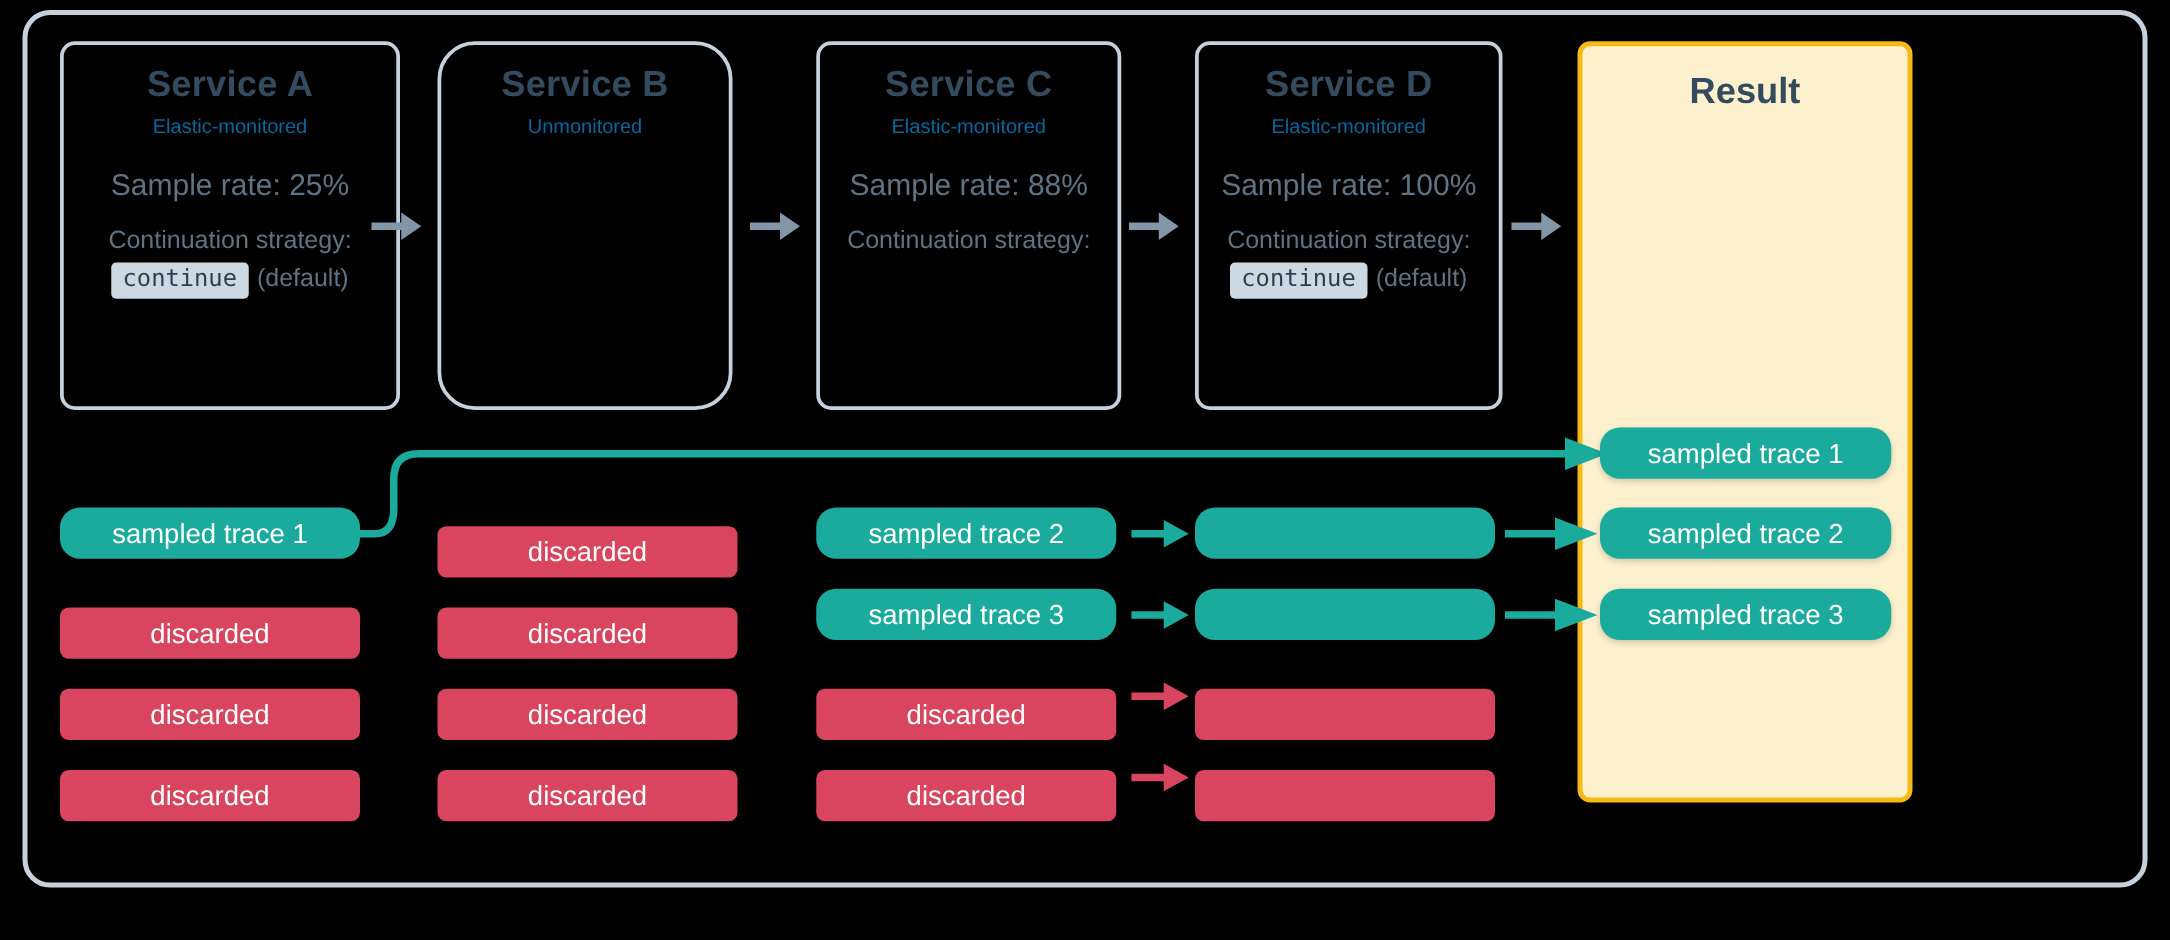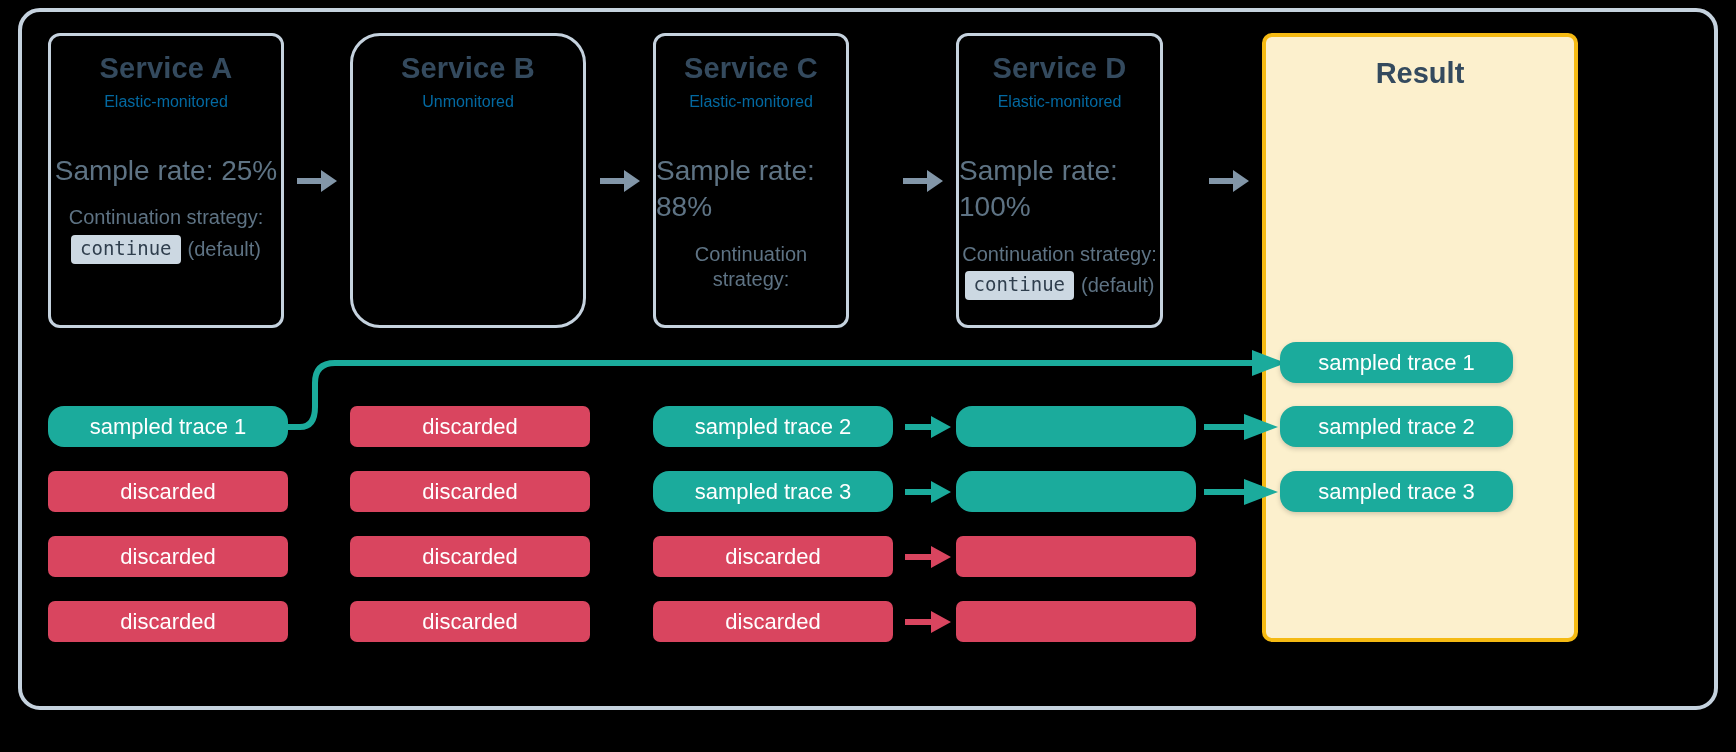--- a/index.html
+++ b/index.html
@@ -26,102 +26,102 @@
     padding-top:14px;
   }
   .svc-title{
     color:#344a5e;font-size:29px;font-weight:bold;letter-spacing:.2px;
     line-height:1.25;margin:0 0 6px 0;
   }
   .svc-sub{
     color:#0369a1;font-size:16px;line-height:1.3;margin:0;
   }
   .svc-rate{
-    color:#5e7384;font-size:28px;line-height:1.3;margin-top:40px;
+    color:#5e7384;font-size:24px;line-height:1.3;margin-top:20px;
   }
   .svc-cont{
     color:#5e7384;font-size:20px;line-height:1.28;margin-top:16px;text-align:center;
   }
   .strat-line{
     margin-top:4px;display:flex;align-items:center;justify-content:center;
     gap:7px;flex-wrap:nowrap;white-space:nowrap;
   }
   .code{
     background:#ccd8e2;color:#2f3e4d;
     font-family:"DejaVu Sans Mono","Liberation Mono",monospace;
     font-size:19px;padding:2px 9px 3px 9px;border-radius:4px;display:inline-block;
     line-height:1.25;
   }
   .dflt{color:#5e7384;font-size:20px;}
 
   
   #result{
-    position:absolute;left:1262px;top:33px;width:316px;height:609px;
+    position:absolute;left:1262px;top:33px;width:268px;height:609px;
     background:#fcf0cd;border:4px solid #f5ba13;border-radius:10px;
     box-sizing:border-box;
   }
   #result-title{
     position:absolute;top:20px;left:0;width:100%;text-align:center;
     color:#344a5e;font-size:29px;font-weight:bold;
   }
 
   
   .garrow{position:absolute;width:40px;height:26px;}
 
   
   .bar{
     position:absolute;height:41px;border-radius:7px;box-sizing:border-box;
     display:flex;align-items:center;justify-content:center;
     color:#ffffff;font-size:22px;line-height:1;
   }
   .bar.teal{background:#1bab9c;border-radius:16px;}
-  .bar.red{background:#d9455f;}
+  .bar.red{background:#d9455f;margin-top:15px;}
   .bar.res{box-shadow:0 2px 5px rgba(0,0,0,.18);}
 
   
   .sarrow{position:absolute;width:46px;height:24px;}
 
   
   #links{position:absolute;left:0;top:0;width:1736px;height:752px;pointer-events:none;}
 </style>
 </head>
 <body>
 
 <div id="stage">
 
   <div id="frame"></div>
 
-  <div class="svc" style="left:48px;width:236px;">
+  <div class="svc" style="left:48px;width:272px;">
     <div class="svc-title">Service A</div>
     <div class="svc-sub">Elastic-monitored</div>
     <div class="svc-rate">Sample rate: 25%</div>
     <div class="svc-cont">
       <span>Continuation strategy:</span>
       <span class="strat-line">
         <span class="code">continue</span>
         <span class="dflt">(default)</span>
       </span>
     </div>
   </div>
 
   <div class="svc" style="left:350px;width:236px;border-radius:30px;">
     <div class="svc-title">Service B</div>
     <div class="svc-sub">Unmonitored</div>
   </div>
 
-  <div class="svc" style="left:653px;width:196px;">
+  <div class="svc" style="left:653px;width:244px;">
     <div class="svc-title">Service C</div>
     <div class="svc-sub">Elastic-monitored</div>
     <div class="svc-rate">Sample rate: 88%</div>
     <div class="svc-cont">
       <span>Continuation strategy:</span>
     </div>
   </div>
 
-  <div class="svc" style="left:956px;width:207px;">
+  <div class="svc" style="left:956px;width:246px;">
     <div class="svc-title">Service D</div>
     <div class="svc-sub">Elastic-monitored</div>
     <div class="svc-rate">Sample rate: 100%</div>
     <div class="svc-cont">
       <span>Continuation strategy:</span>
       <span class="strat-line">
         <span class="code">continue</span>
         <span class="dflt">(default)</span>
       </span>
     </div>

